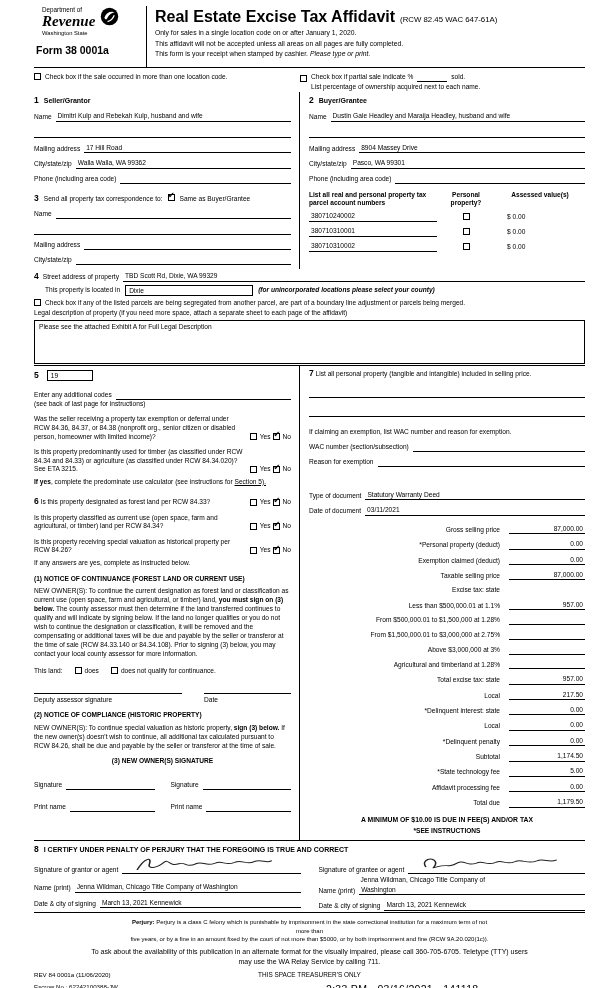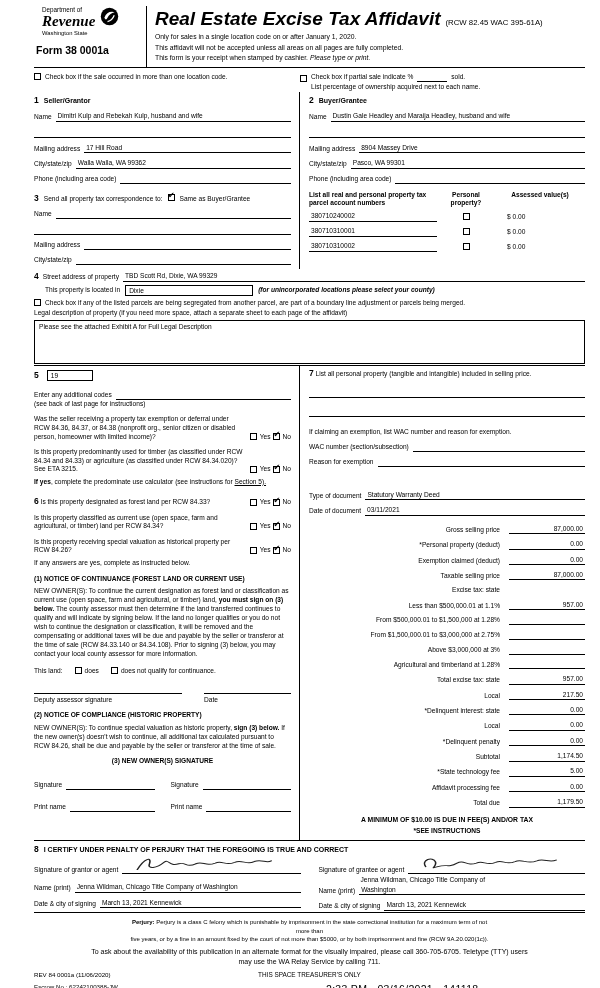--- a/index.html
+++ b/index.html
@@ -12,21 +12,21 @@
   .hdr{display:flex;height:62px;border-bottom:1.5px solid #000;}
   .logo{width:112px;flex:none;}
   .deptrow{display:flex;gap:5px;align-items:flex-start;padding-left:8px;}
   .dept-sm{font-size:6.3px;}
   .dept-big{font-family:"Liberation Serif","DejaVu Serif",serif;font-weight:bold;font-style:italic;font-size:15px;line-height:1.05;}
   .dept-st{font-size:5.8px;}
   .logoimg{width:19px;height:19px;flex:none;margin-top:1px;}
   .formnum{font-weight:bold;font-size:10.5px;margin-top:7px;padding-left:2px;}
   .titleblk{flex:1;border-left:1.5px solid #000;padding:1px 0 0 8px;}
   .titlerow{display:flex;align-items:baseline;gap:5px;}
-  .title{font-size:19px;font-weight:bold;white-space:nowrap;font-style:italic;}
+  .title{font-size:16px;font-weight:bold;white-space:nowrap;}
   .rcw{font-size:7.8px;white-space:nowrap;}
   .hnote{font-size:6.8px;margin-top:1.6px;}
   
   .cb{display:inline-block;width:7px;height:7px;border:1px solid #000;position:relative;flex:none;vertical-align:-1px;background:#fff;}
   .cb[data-checked="true"]::after{content:"✔";position:absolute;left:-0.5px;top:-3px;font-size:8px;line-height:1;}
   .blank{display:inline-block;width:30px;border-bottom:1px solid #000;height:8px;flex:none;}
   .checkrow{display:flex;min-height:24px;padding-top:5px;}
   .chk-l{width:252px;flex:none;display:flex;gap:4px;align-items:flex-start;}
   .chk-r{flex:1;padding-left:14px;}
   .chk-r .l1{display:flex;gap:4px;align-items:flex-end;}
@@ -122,21 +122,21 @@
           <circle cx="12" cy="12" r="11" fill="#000"></circle>
           <path d="M5.5 13.5 Q9 4.5 18.5 6.5 Q12 8 9.5 13.5 Q7.5 18 5.5 13.5 Z" fill="#fff"></path>
           <path d="M9.5 18.5 Q15.5 17 18 10.5" stroke="#fff" stroke-width="1.6" fill="none"></path>
         </svg>
       </div>
       <div class="formnum">Form 38 0001a</div>
     </div>
     <div class="titleblk">
       <div class="titlerow">
         <span class="title">Real Estate Excise Tax Affidavit</span>
-        <span class="rcw">(RCW 82.45 WAC 395-61A)</span>
+        <span class="rcw">(RCW 82.45 WAC 647-61A)</span>
       </div>
       <div class="hnote">Only for sales in a single location code on or after January 1, 2020.</div>
       <div class="hnote">This affidavit will not be accepted unless all areas on all pages are fully completed.</div>
       <div class="hnote"><span>This form is your receipt when stamped by cashier.</span> <i>Please type or print.</i></div>
     </div>
   </div>
 
   <div class="checkrow">
     <div class="chk-l">
       <span class="cb" data-checked="false"></span>

